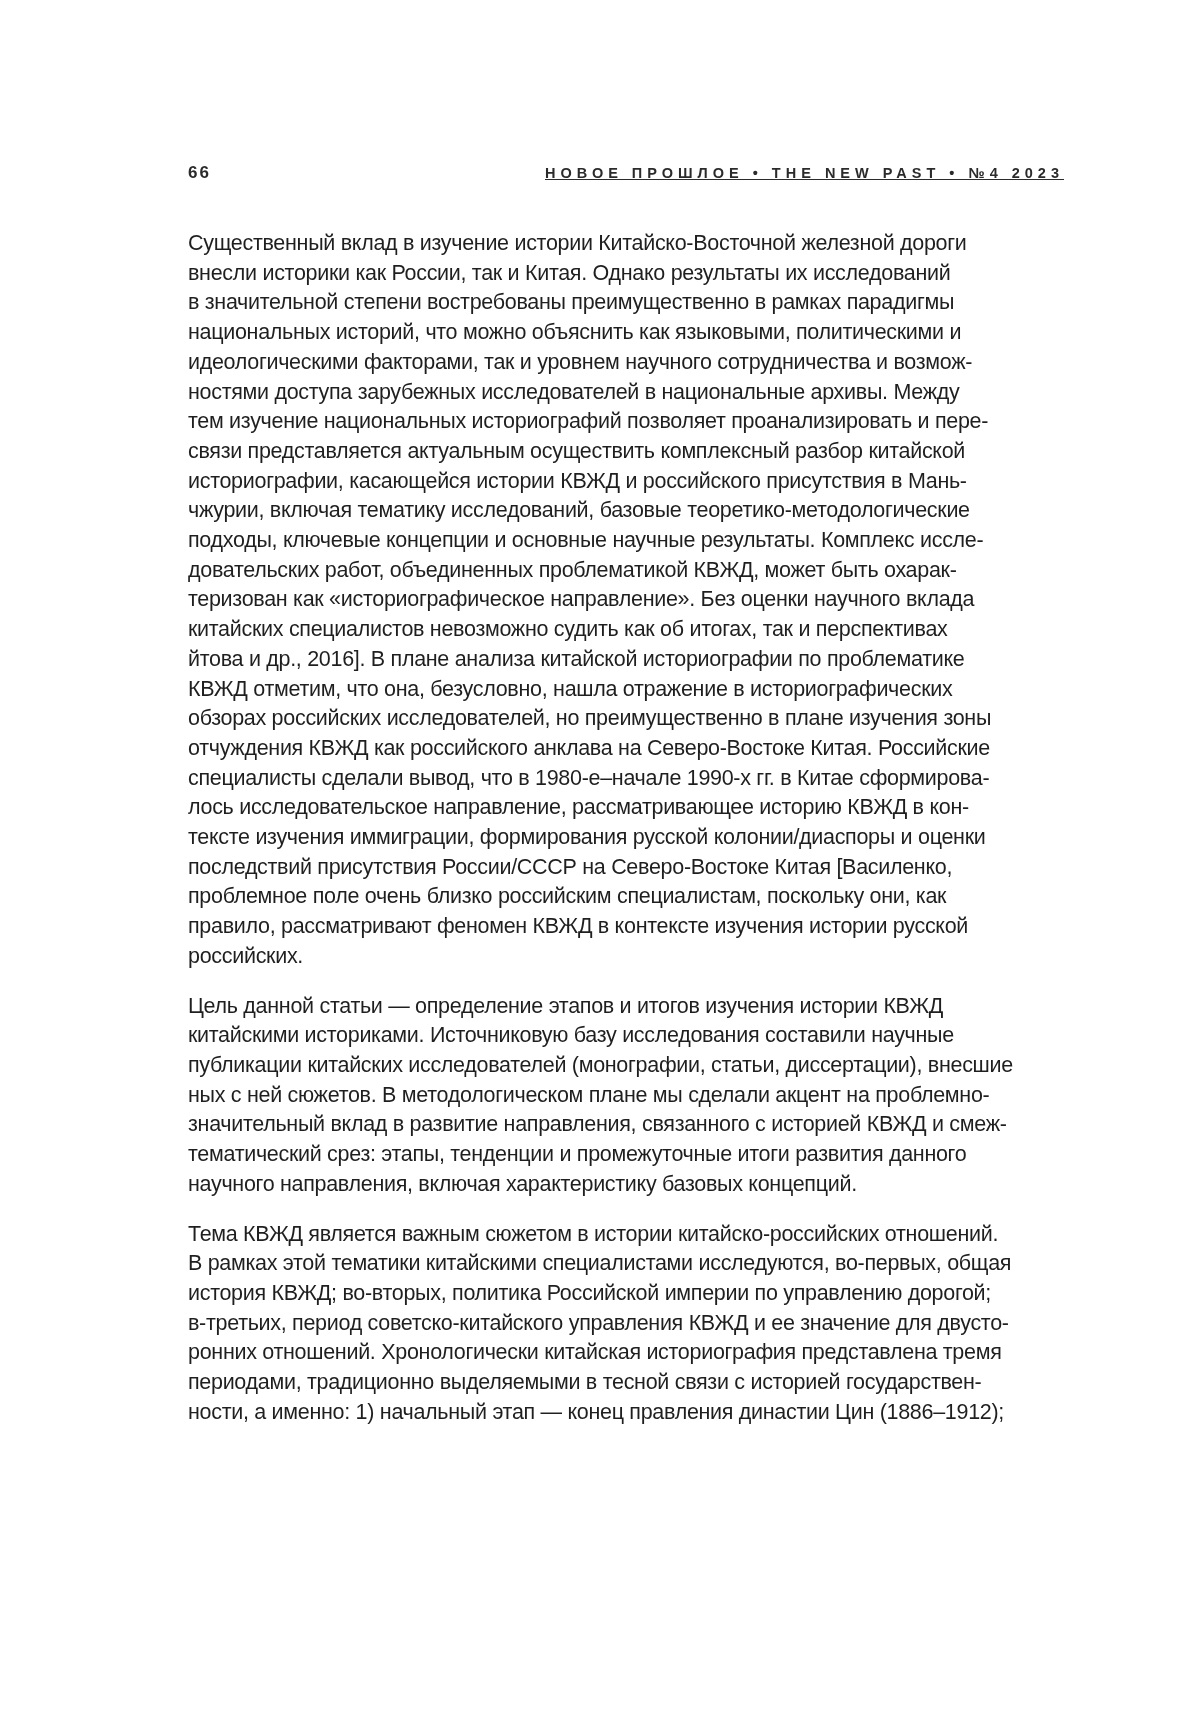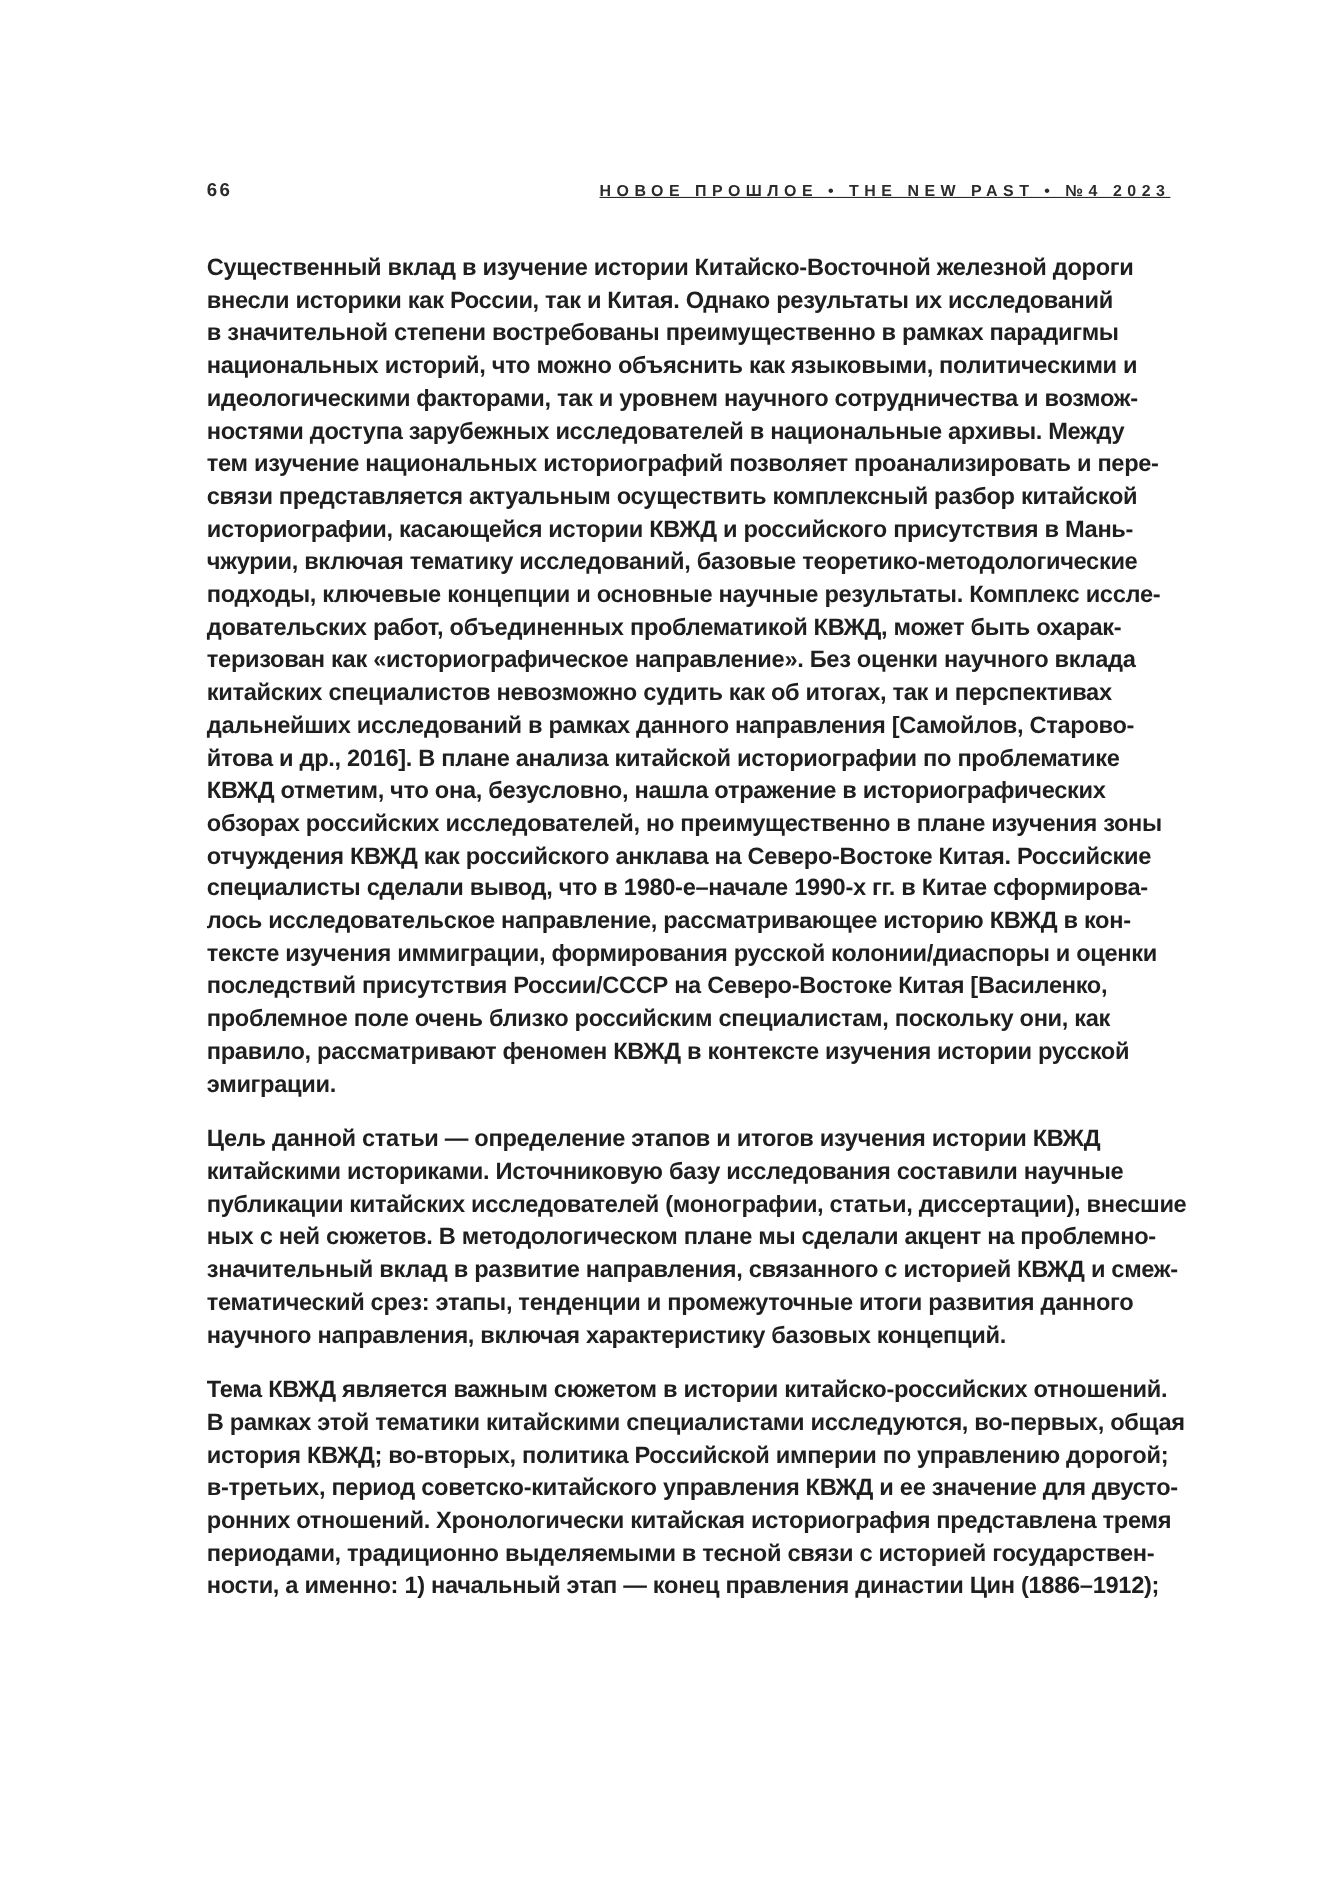--- a/index.html
+++ b/index.html
@@ -39,21 +39,21 @@
   }
   .article {
     position: absolute;
     left: 188px;
     top: 229px;
     width: 870px;
     color: #1f1f1f;
     font-size: 21.5px;
     line-height: 29.7px;
     letter-spacing: -0.3px;
-    font-weight: 700;
+    font-weight: 400;
   }
   .para {
     margin: 0 0 20px 0;
     padding: 0;
   }
   .line {
     display: block;
     white-space: pre;
   }
 </style>
@@ -74,32 +74,31 @@
         <span class="line">идеологическими факторами, так и уровнем научного сотрудничества и возмож-</span>
         <span class="line">ностями доступа зарубежных исследователей в национальные архивы. Между</span>
         <span class="line">тем изучение национальных историографий позволяет проанализировать и пере-</span>
         <span class="line">связи представляется актуальным осуществить комплексный разбор китайской</span>
         <span class="line">историографии, касающейся истории КВЖД и российского присутствия в Мань-</span>
         <span class="line">чжурии, включая тематику исследований, базовые теоретико-методологические</span>
         <span class="line">подходы, ключевые концепции и основные научные результаты. Комплекс иссле-</span>
         <span class="line">довательских работ, объединенных проблематикой КВЖД, может быть охарак-</span>
         <span class="line">теризован как «историографическое направление». Без оценки научного вклада</span>
         <span class="line">китайских специалистов невозможно судить как об итогах, так и перспективах</span>
-        <span class="line">дальнейших исследований в рамках данного направления [Самойлов, Старово-</span>
         <span class="line">йтова и др., 2016]. В плане анализа китайской историографии по проблематике</span>
         <span class="line">КВЖД отметим, что она, безусловно, нашла отражение в историографических</span>
         <span class="line">обзорах российских исследователей, но преимущественно в плане изучения зоны</span>
         <span class="line">отчуждения КВЖД как российского анклава на Северо-Востоке Китая. Российские</span>
         <span class="line">специалисты сделали вывод, что в 1980-е–начале 1990-х гг. в Китае сформирова-</span>
         <span class="line">лось исследовательское направление, рассматривающее историю КВЖД в кон-</span>
         <span class="line">тексте изучения иммиграции, формирования русской колонии/диаспоры и оценки</span>
         <span class="line">последствий присутствия России/СССР на Северо-Востоке Китая [Василенко,</span>
         <span class="line">проблемное поле очень близко российским специалистам, поскольку они, как</span>
         <span class="line">правило, рассматривают феномен КВЖД в контексте изучения истории русской</span>
-        <span class="line">эмиграции.</span>
+        <span class="line">российских.</span>
       </p>
       <p class="para">
         <span class="line">Цель данной статьи — определение этапов и итогов изучения истории КВЖД</span>
         <span class="line">китайскими историками. Источниковую базу исследования составили научные</span>
         <span class="line">публикации китайских исследователей (монографии, статьи, диссертации), внесшие</span>
         <span class="line">ных с ней сюжетов. В методологическом плане мы сделали акцент на проблемно-</span>
         <span class="line">значительный вклад в развитие направления, связанного с историей КВЖД и смеж-</span>
         <span class="line">тематический срез: этапы, тенденции и промежуточные итоги развития данного</span>
         <span class="line">научного направления, включая характеристику базовых концепций.</span>
       </p>

